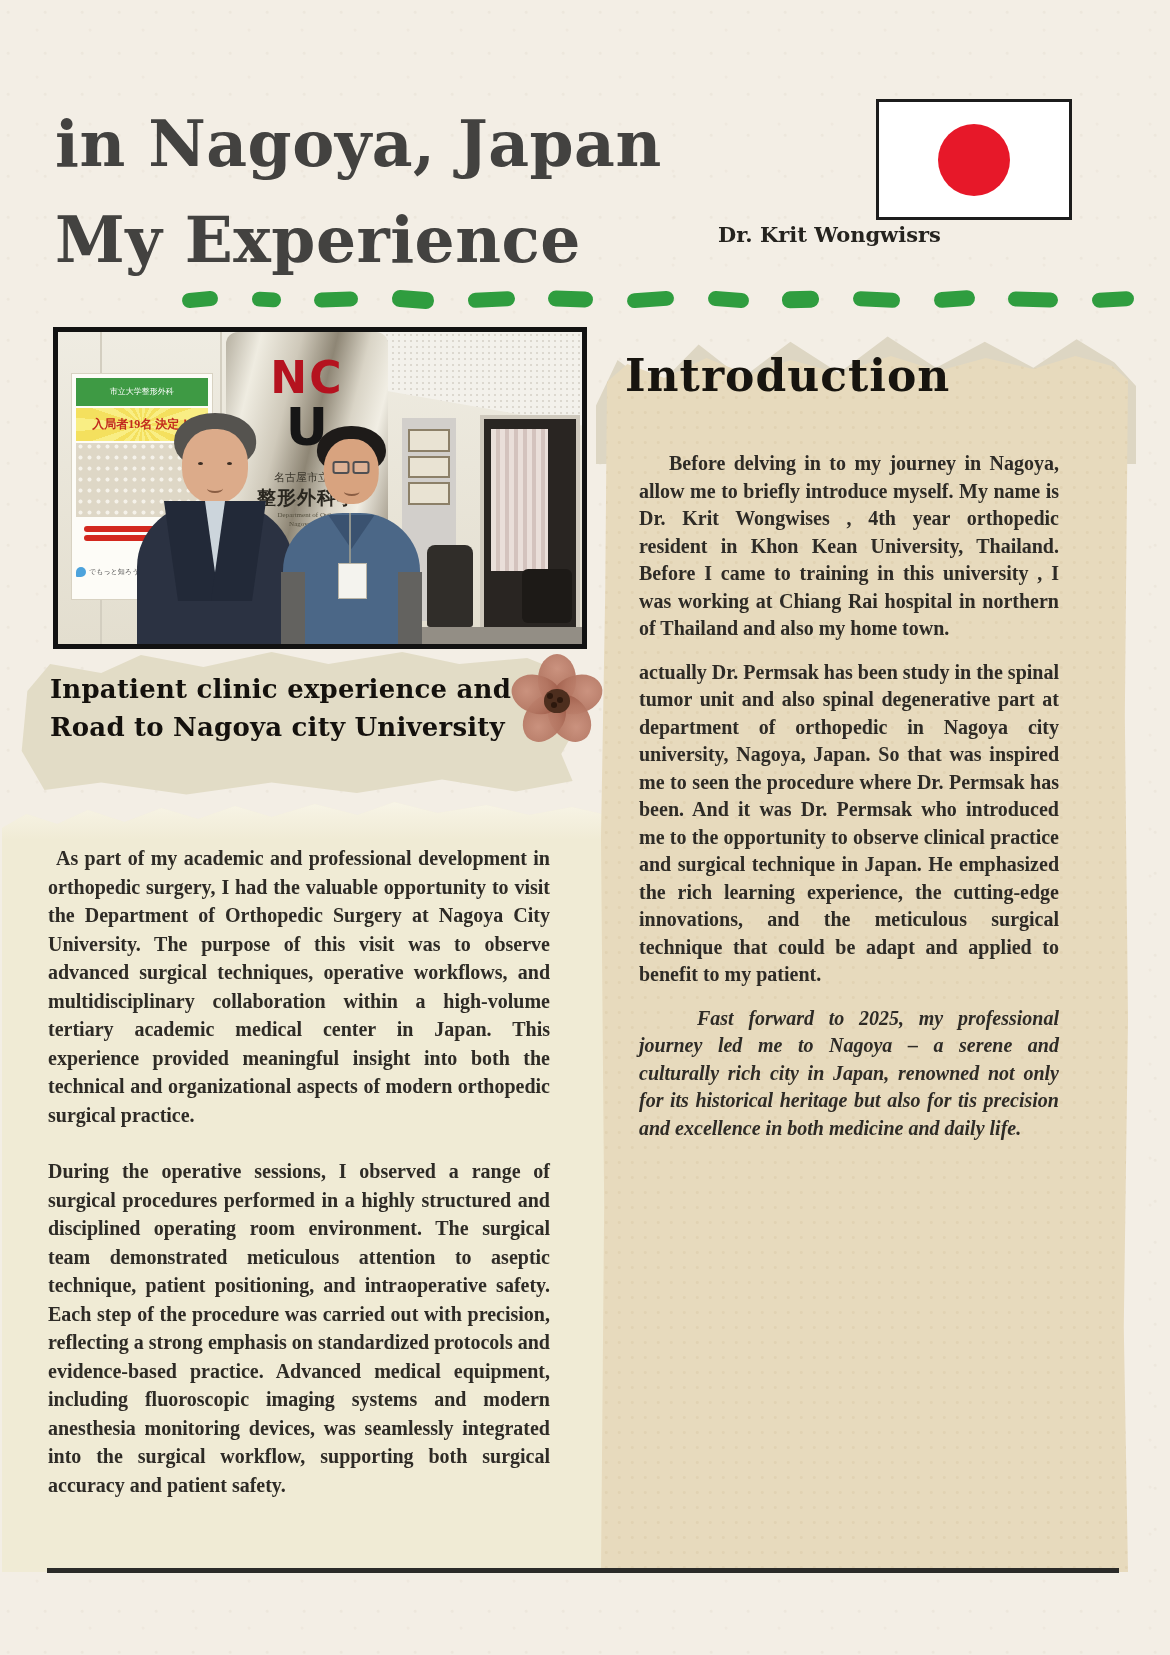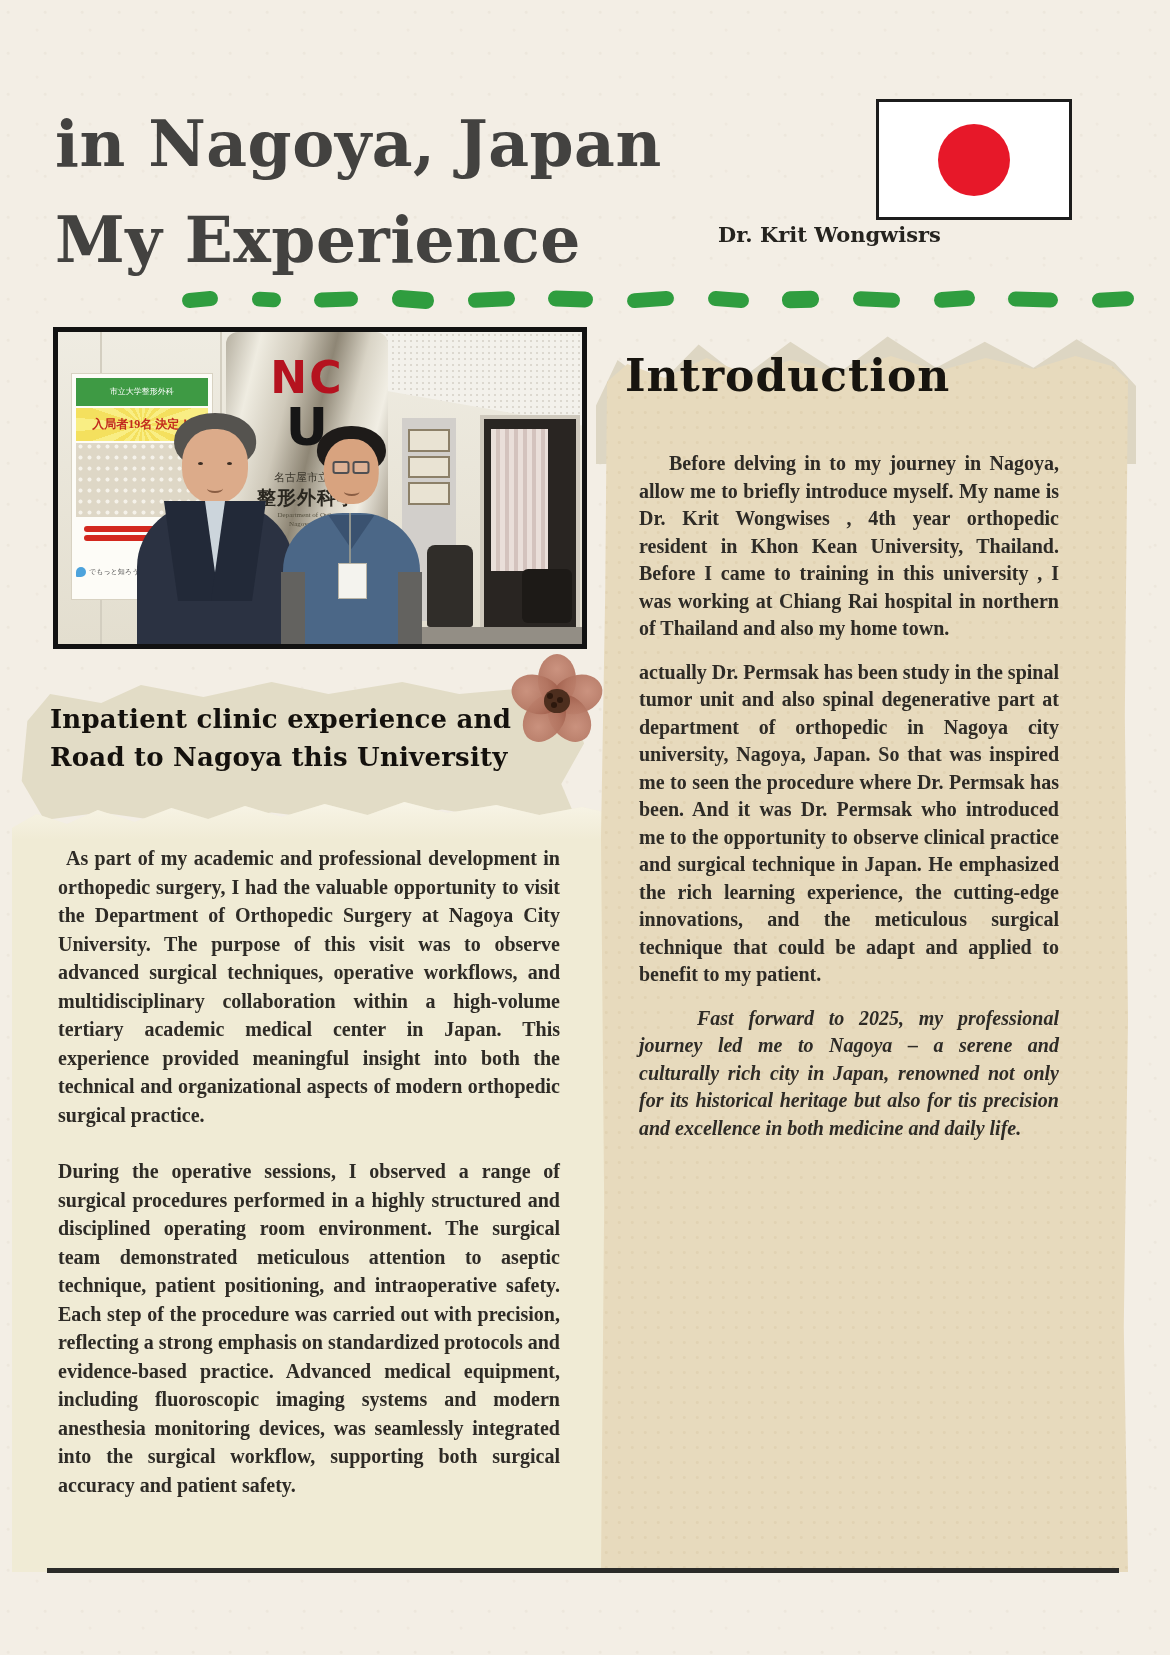--- a/index.html
+++ b/index.html
@@ -123,29 +123,29 @@
   .flower{position:absolute;left:504px;top:646px;width:106px;height:110px;}
   .petal{position:absolute;left:50%;top:50%;width:38px;height:50px;margin:-47px 0 0 -19px;
       border-radius:50% 50% 46% 46%;
       background:radial-gradient(circle at 50% 30%,#c98e7a 0%,#b27460 55%,#95503e 100%);
       transform-origin:50% 47px;opacity:.95;}
   .flower-center{position:absolute;left:50%;top:50%;width:26px;height:24px;margin:-12px 0 0 -13px;
       border-radius:48%;background:#4d2e1e;}
   .flower-center i{position:absolute;width:6px;height:6px;border-radius:50%;background:#2c180d;}
 
   
-  .caption-patch{position:absolute;left:16px;top:676px;width:568px;height:150px;background:#e2dcc6;
+  .caption-patch{position:absolute;left:16px;top:646px;width:568px;height:150px;background:#e2dcc6;
       clip-path:polygon(2% 30%,6% 12%,15% 18%,22% 6%,33% 14%,45% 4%,55% 12%,68% 4%,78% 12%,
         90% 8%,98% 20%,100% 45%,96% 72%,98% 90%,88% 97%,75% 89%,60% 98%,45% 91%,30% 99%,
         15% 91%,5% 96%,1% 70%);}
   .caption{position:absolute;left:34px;top:24px;font-family:"DejaVu Serif",serif;font-weight:700;
       font-size:26px;line-height:38px;color:#14110d;letter-spacing:.2px;}
 
   
-  .left-paper{position:absolute;left:12px;top:800px;width:613px;height:772px;background:#f0ebd5;
+  .left-paper{position:absolute;left:2px;top:800px;width:613px;height:772px;background:#f0ebd5;
       clip-path:polygon(0 28px,4% 14px,9% 24px,14% 10px,20% 22px,26% 8px,32% 19px,38% 6px,
         44% 17px,51% 4px,58% 15px,64% 2px,71% 13px,79% 5px,86% 15px,93% 7px,100% 17px,
         100% 100%,0 100%);}
   .left-paper::before{content:"";position:absolute;left:0;top:0;width:100%;height:40px;
       background:linear-gradient(#faf7ec,rgba(250,247,236,0));opacity:.8;}
   .body-text{position:absolute;font-family:"Liberation Serif",serif;font-weight:700;
       color:#2e2b26;text-align:justify;}
   .left-text{left:46px;top:44px;width:502px;font-size:20px;line-height:28.5px;}
   .left-text p{margin:0;}
   .left-text p + p{margin-top:28px;}
@@ -280,21 +280,21 @@
         <div class="under" style="right:-2%;"></div>
         <div class="lanyard" style="left:48%;top:0;height:40%;"></div>
         <div class="badge" style="left:40%;top:38%;width:20%;height:26%;"></div>
       </div>
     </div>
   </div>
 
   <div class="caption-patch">
     <div class="caption">
       <div>Inpatient clinic experience and</div>
-      <div>Road to Nagoya this University</div>
+      <div>Road to Nagoya city University</div>
     </div>
   </div>
 
   <div class="flower">
     <div class="petal" style="transform:rotate(0deg);"></div>
     <div class="petal" style="transform:rotate(72deg);"></div>
     <div class="petal" style="transform:rotate(144deg);"></div>
     <div class="petal" style="transform:rotate(216deg);"></div>
     <div class="petal" style="transform:rotate(288deg);"></div>
     <div class="flower-center">

